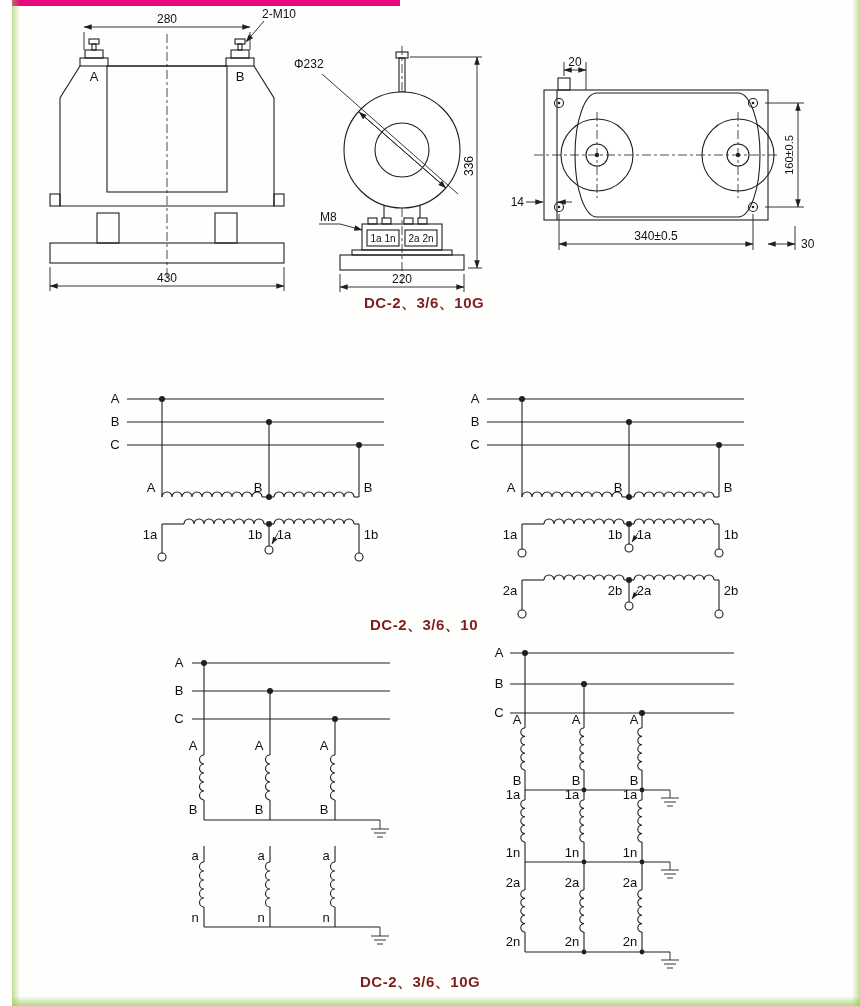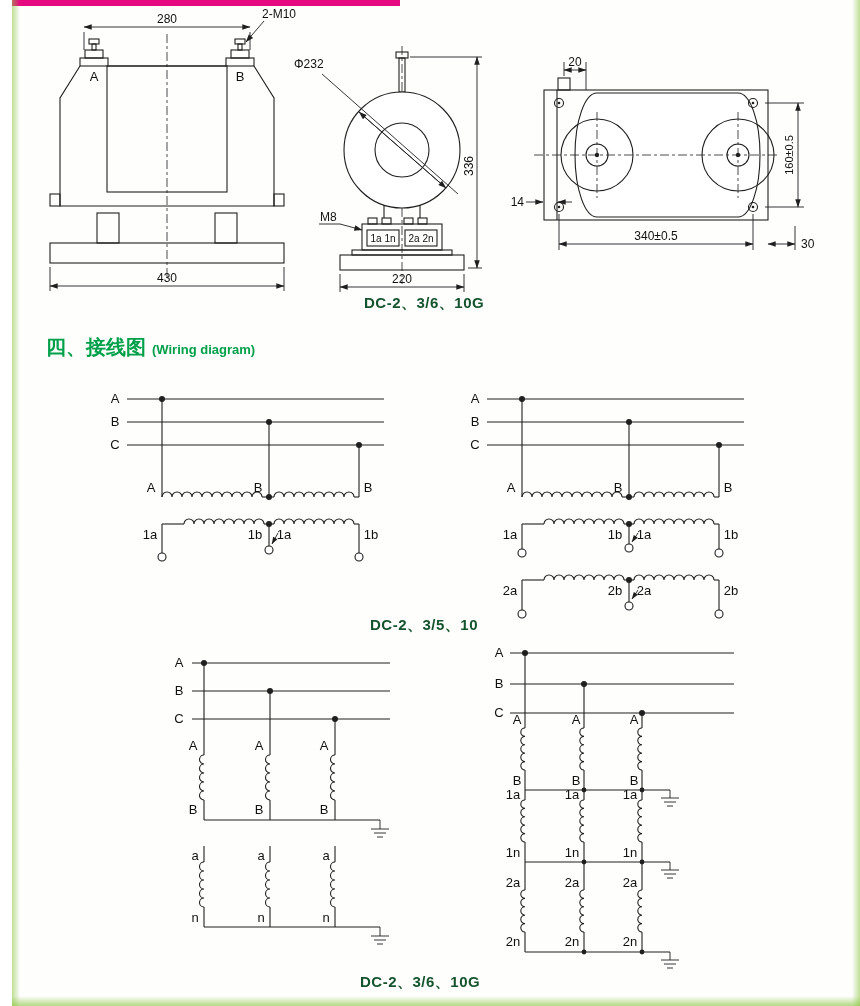--- a/index.html
+++ b/index.html
@@ -10,21 +10,21 @@
   .abs { position:absolute; }
   svg { overflow:visible; }
   .ln   { stroke:#1f1f1f; stroke-width:1.1; fill:none; }
   .thin { stroke:#1f1f1f; stroke-width:0.9; fill:none; }
   .dash { stroke:#1f1f1f; stroke-width:0.8; fill:none; stroke-dasharray:9 3 3 3; }
   .fillw{ fill:#ffffff; }
   .dot  { fill:#1f1f1f; stroke:none; }
   .txt  { font-size:12px; fill:#111; }
   .lbl  { font-size:13px; fill:#111; }
   .small{ font-size:10px; fill:#111; }
-  .caption { position:absolute; font-weight:bold; font-size:15px; color:#14532d; letter-spacing:0.5px; }
+  .caption { position:absolute; font-weight:bold; font-size:15px; color:#7f1d1d; letter-spacing:0.5px; }
   .heading { position:absolute; left:34px; top:334px; color:#00a04a; }
   .heading .zh { font-size:20px; font-weight:bold; }
   .heading .en { font-size:13px; font-weight:bold; margin-left:6px; }
   .bar-magenta { position:absolute; left:0; top:0; width:388px; height:6px; background:#e5087e; }
   .edge-left  { position:absolute; left:0; top:0; width:8px; height:100%;
                 background:linear-gradient(to right, rgba(139,197,64,0.55), rgba(139,197,64,0)); }
   .edge-right { position:absolute; right:0; top:0; width:8px; height:100%;
                 background:linear-gradient(to left, rgba(139,197,64,0.55), rgba(139,197,64,0)); }
   .edge-bottom{ position:absolute; left:0; bottom:0; width:100%; height:10px;
                 background:linear-gradient(to top, rgba(139,197,64,0.65), rgba(139,197,64,0)); }
@@ -194,23 +194,20 @@
     </g>
     <g>
       <line class="thin" x1="783" y1="226" x2="783" y2="250"></line>
       <line class="thin" x1="756" y1="244" x2="783" y2="244" marker-start="url(#a3)" marker-end="url(#a3)"></line>
       <text class="txt" x="789" y="248">30</text>
     </g>
   </svg>
 
   <div class="caption" style="left:352px;top:294px">DC-2、3/6、10G</div>
 
-  <div class="heading">
-    <span class="zh">四、接线图</span><span class="en">(Wiring diagram)</span>
-  </div>
 
   <svg class="abs" style="left:88px;top:390px" width="292" height="185" viewBox="88 390 292 185">
     <defs>
       <marker id="a4" viewBox="0 0 10 10" refX="9.5" refY="5" markerWidth="10" markerHeight="8" orient="auto-start-reverse">
         <path d="M0,1.6 L10,5 L0,8.4 Z" fill="#1f1f1f"></path>
       </marker>
     </defs>
     <g class="ln">
       <line x1="115" y1="399" x2="372" y2="399"></line>
       <line x1="115" y1="422" x2="372" y2="422"></line>
@@ -323,21 +320,21 @@
     <circle class="ln fillw" cx="510" cy="614" r="4"></circle>
     <circle class="ln fillw" cx="707" cy="614" r="4"></circle>
     <circle class="ln fillw" cx="617" cy="606" r="4"></circle>
     <line class="thin" x1="626" y1="590" x2="620" y2="599" marker-end="url(#a5)"></line>
     <text class="lbl" x="498" y="595" text-anchor="middle">2a</text>
     <text class="lbl" x="603" y="595" text-anchor="middle">2b</text>
     <text class="lbl" x="632" y="595" text-anchor="middle">2a</text>
     <text class="lbl" x="719" y="595" text-anchor="middle">2b</text>
   </svg>
 
-  <div class="caption" style="left:358px;top:616px">DC-2、3/5、10</div>
+  <div class="caption" style="left:358px;top:616px">DC-2、3/6、10</div>
 
   <svg class="abs" style="left:152px;top:648px" width="240" height="305" viewBox="152 648 240 305">
     <g class="ln">
       <line x1="180" y1="663" x2="378" y2="663"></line>
       <line x1="180" y1="691" x2="378" y2="691"></line>
       <line x1="180" y1="719" x2="378" y2="719"></line>
     </g>
     <text class="lbl" x="167" y="667" text-anchor="middle">A</text>
     <text class="lbl" x="167" y="695" text-anchor="middle">B</text>
     <text class="lbl" x="167" y="723" text-anchor="middle">C</text>

